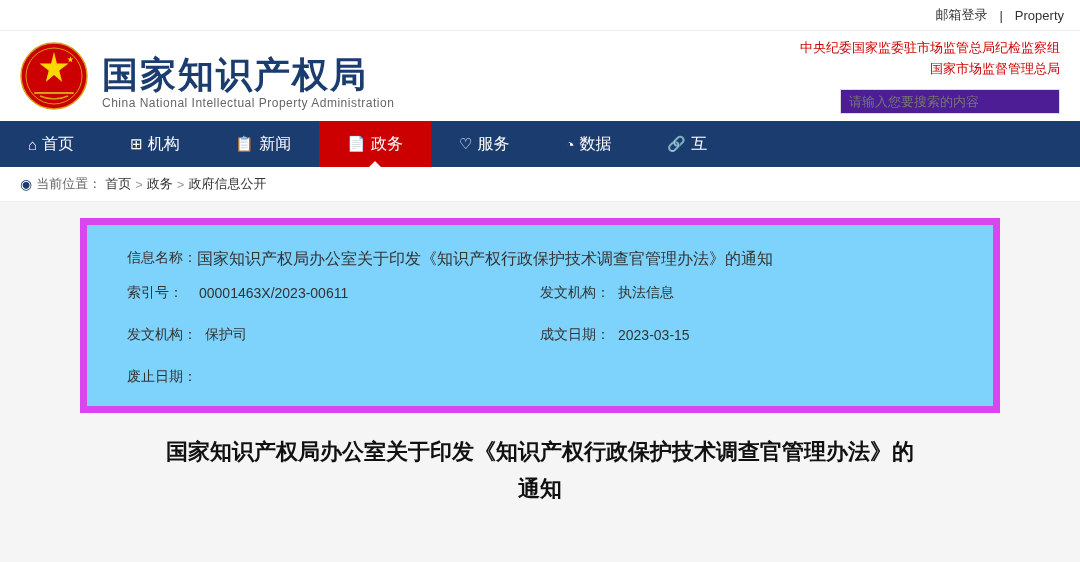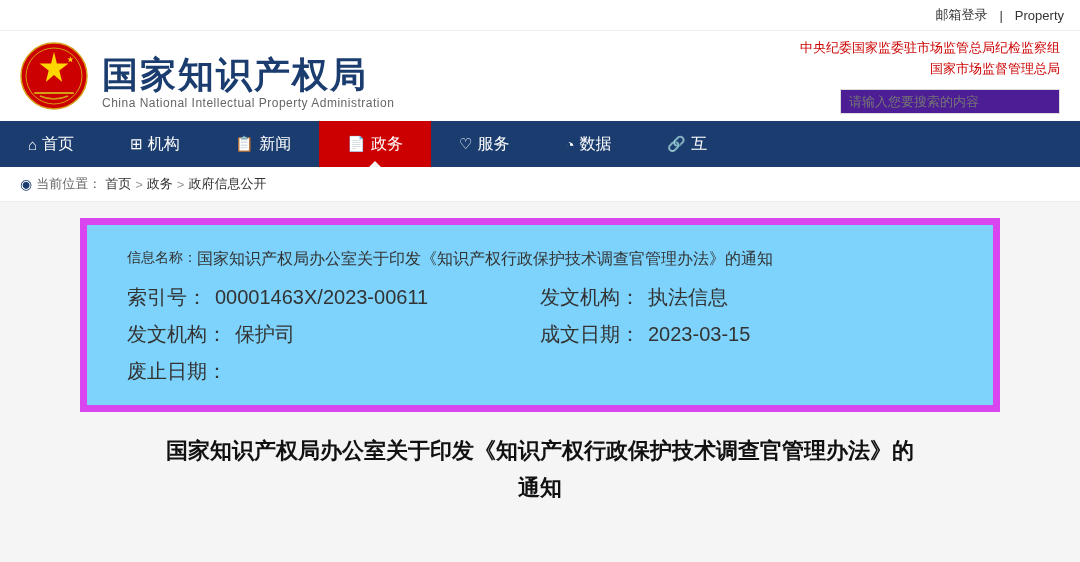--- a/index.html
+++ b/index.html
@@ -194,22 +194,22 @@
     }
     .doc-value {
       color: #333;
       font-size: 16px;
       flex: 1;
     }
 
     .doc-meta-grid {
       display: grid;
       grid-template-columns: 1fr 1fr;
-      gap: 10px 0;
-      font-size: 20px;
+      gap: 24px 0;
+      font-size: 14px;
     }
     .doc-meta-item {
       display: flex;
       align-items: center;
       gap: 8px;
     }
     .doc-meta-label {
       color: #333;
       white-space: nowrap;
       min-width: 64px;

